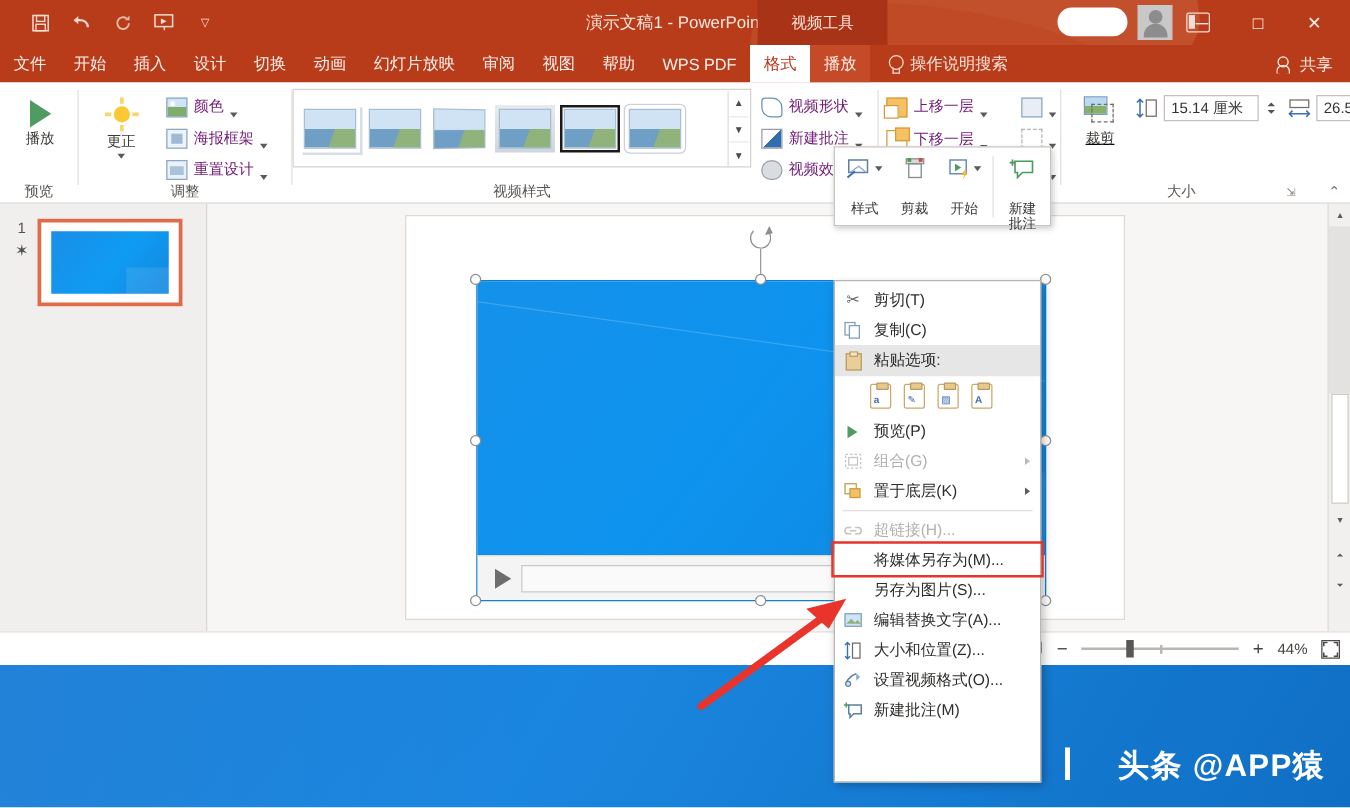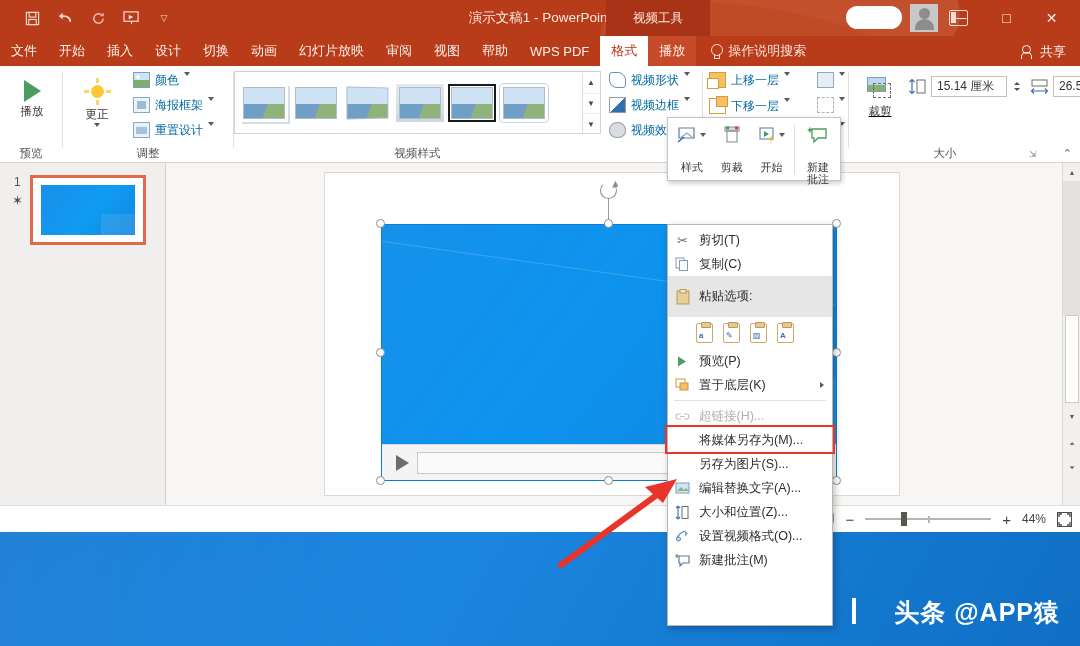--- a/index.html
+++ b/index.html
@@ -92,21 +92,21 @@
 
   .sun { width: 27px; height: 27px; position: relative; margin-top: 6px; }
   .sun .core { position: absolute; left: 7px; top: 7px; width: 13px; height: 13px; border-radius: 50%;
     background: #fcc934; }
   .sun .ray { position: absolute; background: #f9d66b; width: 3px; height: 5px; left: 12px; }
   .sun .r1 { top: 0; } .sun .r2 { bottom: 0; }
   .sun .r3 { top: 12px; left: 0; width: 5px; height: 3px;} .sun .r4 { top: 12px; right: 0; left:auto; width:5px; height:3px;}
   .caret-d { width:0;height:0;border-left:3.5px solid transparent;border-right:3.5px solid transparent;
     border-top:4px solid #5c5a57; }
 
-  .small-row { display: flex; align-items: flex-start; gap: 5px; height: 22px; font-size: 12px; color: #0369a1; }
+  .small-row { display: flex; align-items: flex-end; gap: 5px; height: 22px; font-size: 12px; color: #701a75; }
   .small-row .ico { width: 17px; height: 16px; flex: none; position: relative; }
   .small-row .txt { white-space: nowrap; }
   .ico-photo { background: linear-gradient(#cfe4f6 48%, #7fae6a 48%); border: 1px solid #7f9fc0; }
   .ico-photo::after { content:''; position:absolute; left:2px; top:2px; width:4px; height:4px; border-radius:50%; background:#fff;}
   .ico-frame { background: #eef3f8; border: 1px solid #8aa7c4; }
   .ico-frame::after { content:''; position:absolute; left:3px; top:3px; right:3px; bottom:3px; background:#9dbad6;}
   .ico-reset { background:#eaf1f8; border:1px solid #8aa7c4; }
   .ico-reset::after { content:''; position:absolute; left:2px; top:4px; right:2px; height:7px; background:#a8c2dc;}
 
   .ico-vshape { border: 1.4px solid #6a90b3; border-radius: 3px 8px 3px 8px; }
@@ -231,21 +231,21 @@
 
   
   .ctxmenu {
     position: absolute; left: 667px; top: 224px; width: 166px; height: 402px;
     background: #fff; border: 1px solid #b9b5b1; box-shadow: 2px 3px 7px rgba(0,0,0,.26);
     z-index: 50; padding: 3px 0; font-size: 12.5px; color: #2f2d2b;
   }
   .ctx-item { height: 24px; display: flex; align-items: center; padding-left: 6px; gap: 8px; position: relative; }
   .ctx-item .ci { width: 17px; height: 17px; flex: none; display:flex; align-items:center; justify-content:center; }
   .ctx-item .clabel { white-space: nowrap; }
-  .ctx-item.hdr { background: #e6e6e6; height: 41px; }
+  .ctx-item.hdr { background: #e6e6e6; height: 25px; }
   .ctx-item.disabled .clabel { color: #b3b0ad; }
   .ctx-item .sub { position: absolute; right: 8px; width: 0; height: 0;
     border-top: 3.5px solid transparent; border-bottom: 3.5px solid transparent; border-left: 4.5px solid #5d5a57; }
   .ctx-item.disabled .sub { border-left-color: #bcb9b6; }
   .ctx-sep { height: 1px; background: #e2dfdc; margin: 3px 6px; }
   .paste-row { height: 32px; display: flex; align-items: center; gap: 10px; padding-left: 28px; }
   .paste-ico { width: 17px; height: 20px; background: #fff; border: 1.2px solid #caa96a;
     border-radius: 2px; position: relative; }
   .paste-ico::before { content:''; position:absolute; left:3.5px; top:-2.5px; width:8px; height:4px;
     background:#e6c98f; border:1px solid #b99a5c; border-radius:1px;}
@@ -448,21 +448,21 @@
         </div>
       </div>
       <div style="position:absolute; left:375px; top:6px; display:flex; flex-direction:column; gap:3px;">
         <div class="small-row">
           <span class="ico ico-vshape"></span>
           <span class="txt">视频形状</span>
           <span class="caret-d"></span>
         </div>
         <div class="small-row">
           <span class="ico ico-vborder"></span>
-          <span class="txt">视频边框</span>
+          <span class="txt">新建批注</span>
           <span class="caret-d"></span>
         </div>
         <div class="small-row">
           <span class="ico ico-veffect"></span>
           <span class="txt">视频效果</span>
           <span class="caret-d"></span>
         </div>
       </div>
       <div class="glabel" style="left:0; width:367px;">视频样式</div>
     </div>
@@ -681,20 +681,30 @@
 
     <div class="ctx-item">
       <span class="ci">
         <svg width="13" height="13" viewBox="0 0 13 13">
             <path d="M2 1.5l8 5-8 5z" fill="#4e9c61"></path>
           </svg>
       </span>
       <span class="clabel">预览(P)</span>
     </div>
 
+    <div class="ctx-item disabled">
+      <span class="ci">
+        <svg width="15" height="14" viewBox="0 0 15 14">
+            <rect x="1.5" y="1.5" width="12" height="11" fill="none" stroke="#c6c3c0" stroke-width="1" stroke-dasharray="2 1.6"></rect>
+            <rect x="4" y="4" width="7" height="6" fill="none" stroke="#c6c3c0" stroke-width="1"></rect>
+          </svg>
+      </span>
+      <span class="clabel">组合(G)</span>
+      <span class="sub"></span>
+    </div>
 
 
     <div class="ctx-item">
       <span class="ci">
         <svg width="15" height="14" viewBox="0 0 15 14">
             <rect x="1" y="1" width="9" height="8" fill="#fff" stroke="#c89a3f" stroke-width="1"></rect>
             <rect x="5" y="5" width="8" height="7" fill="#f6c065" stroke="#c89a3f" stroke-width="1"></rect>
           </svg>
       </span>
       <span class="clabel">置于底层(K)</span>

